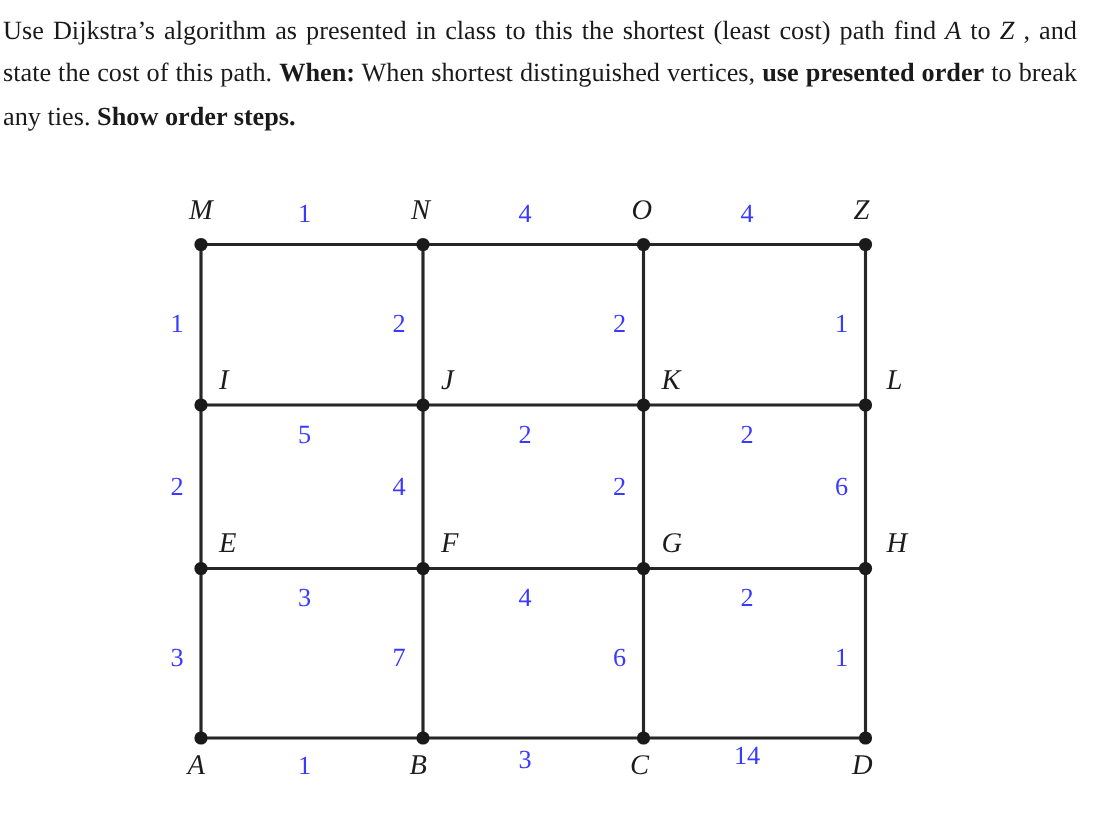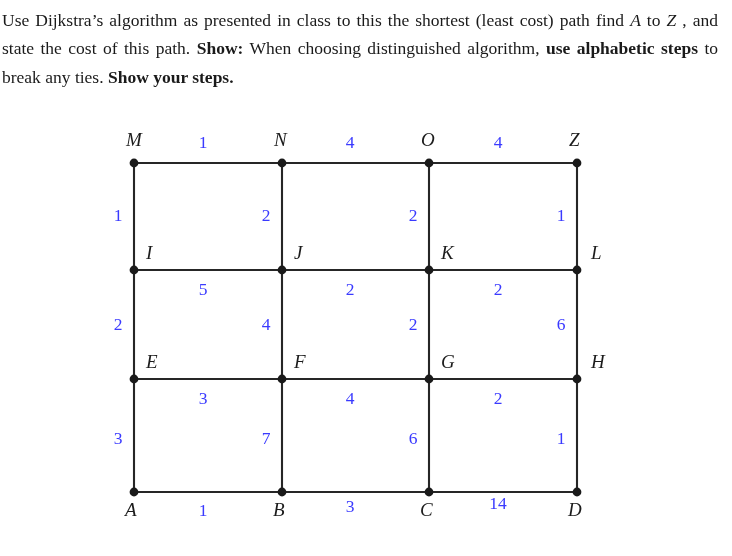--- a/index.html
+++ b/index.html
@@ -39,22 +39,22 @@
     font-family:"Liberation Serif","DejaVu Serif",serif;
     font-size:17.5px;
     fill:#3a3aff;
   }
 </style>
 </head>
 <body>
 
 <div id="problem-statement">
   <span>Use Dijkstra’s algorithm as presented in class to this the shortest (least cost) path</span>
-  <span>find </span><span class="ital">A</span><span> to </span><span class="ital">Z</span><span> , and state the cost of this path. </span><span class="bold">Show:</span><span> When choosing distinguished</span>
-  <span>algorithm, </span><span class="bold">use alphabetic steps</span><span> to break any ties. </span><span class="bold">Show your steps.</span>
+  <span>find </span><span class="ital">A</span><span> to </span><span class="ital">Z</span><span> , and state the cost of this path. </span><span class="bold">When:</span><span> When shortest distinguished</span>
+  <span>vertices, </span><span class="bold">use presented order</span><span> to break any ties. </span><span class="bold">Show order steps.</span>
 </div>
 
 <div id="graph-figure">
   <svg id="graph-svg" width="732" height="438" viewBox="0 0 732 438" xmlns="http://www.w3.org/2000/svg">
     <g id="edges-group">
         <line x1="134" y1="45" x2="282" y2="45" class="edge-line" stroke="#262626"></line>
         <line x1="282" y1="45" x2="429" y2="45" class="edge-line" stroke="#262626"></line>
         <line x1="429" y1="45" x2="577" y2="45" class="edge-line" stroke="#262626"></line>
         <line x1="134" y1="152" x2="282" y2="152" class="edge-line" stroke="#262626"></line>
         <line x1="282" y1="152" x2="429" y2="152" class="edge-line" stroke="#262626"></line>

